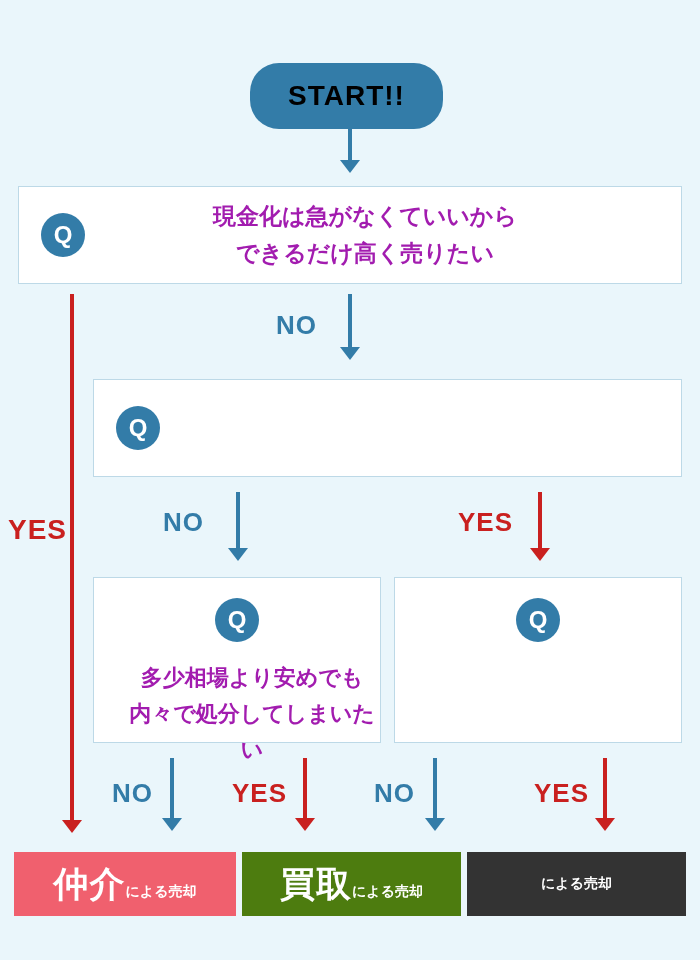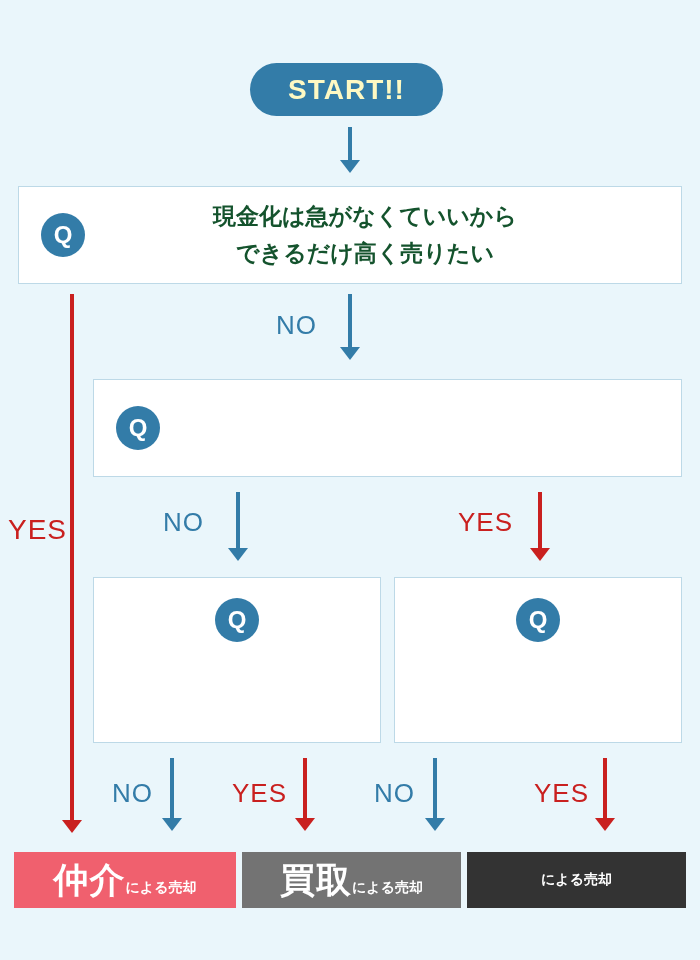--- a/index.html
+++ b/index.html
@@ -2,56 +2,56 @@
 <html><head>
 <meta charset="utf-8">
 <style>
   html,body{margin:0;padding:0;background:#eaf6fb;}
   .canvas{
     position:relative;width:700px;height:960px;background:#eaf6fb;
     font-family:"Liberation Sans","DejaVu Sans",sans-serif;overflow:hidden;
   }
   
   .pill{
-    position:absolute;left:250px;top:63px;width:193px;height:53px;
-    background:#337ca8;border-radius:29px;color:#fef9c3;font-weight:bold;
+    position:absolute;left:250px;top:63px;width:193px;height:66px;
+    background:#337ca8;border-radius:29px;color:#000000;font-weight:bold;
     font-size:28px;letter-spacing:1px;display:flex;align-items:center;justify-content:center;
   }
   
   .qbox{position:absolute;background:#ffffff;border:1px solid #bdd9e7;box-sizing:border-box;}
   .qbox.q1{left:18px;top:186px;width:664px;height:98px;}
   .qbox.q2{left:93px;top:379px;width:589px;height:98px;}
   .qbox.q3{left:93px;top:577px;width:288px;height:166px;}
   .qbox.q4{left:394px;top:577px;width:288px;height:166px;}
   .badge{
     position:absolute;width:44px;height:44px;border-radius:50%;background:#337ca8;
     color:#fff;font-weight:bold;font-size:24px;display:flex;align-items:center;justify-content:center;
   }
   .badge.side{left:22px;top:50%;transform:translateY(-50%);}
   .badge.top{left:50%;top:20px;transform:translateX(-50%);}
   .qtext{
-    position:absolute;left:0;right:0;text-align:center;color:#14532d;
+    position:absolute;left:0;right:0;text-align:center;color:#a21caf;
     font-weight:bold;font-size:23px;line-height:37px;white-space:pre-line;padding-left:30px;
   }
   .qtext.mid{top:50%;transform:translateY(-50%);}
   .qtext.low{top:82px;font-size:22px;line-height:36px;}
   
-  .lbl{position:absolute;font-weight:normal;font-size:26px;letter-spacing:1px;}
+  .lbl{position:absolute;font-weight:bold;font-size:26px;letter-spacing:1px;}
   .lbl.no{color:#337ca8;}
   .lbl.yes{color:#c9201f;}
   
   .vline{position:absolute;width:4px;}
   .vline.blue{background:#337ca8;}
   .vline.red{background:#c9201f;}
   .ahead{position:absolute;width:0;height:0;border-left:10px solid transparent;border-right:10px solid transparent;}
   .ahead.blue{border-top:13px solid #337ca8;}
   .ahead.red{border-top:13px solid #c9201f;}
   
   .result{
-    position:absolute;top:852px;height:56px;color:#fff;
+    position:absolute;top:852px;height:64px;color:#fff;
     display:flex;align-items:center;justify-content:center;
   }
   .result .inner{display:flex;align-items:baseline;}
   .result .em{font-size:35px;font-weight:bold;letter-spacing:1px;}
   .result .rest{font-size:14px;font-weight:bold;}
 </style>
 </head>
 <body>
 
 <div class="canvas">
@@ -89,20 +89,22 @@
   <div class="ahead blue" style="left:228px;top:548px;"></div>
 
   <div class="lbl yes" style="left:458px;top:507px;">YES</div>
   <div class="vline red" style="left:538px;top:492px;height:56px;"></div>
   <div class="ahead red" style="left:530px;top:548px;"></div>
 
   <div class="qbox q3">
     <div class="badge top">
       <span>Q</span>
     </div>
+    <div class="qtext low">多少相場より安めでも
+内々で処分してしまいたい</div>
   </div>
 
   <div class="qbox q4">
     <div class="badge top">
       <span>Q</span>
     </div>
   </div>
 
   <div class="lbl no" style="left:112px;top:778px;">NO</div>
   <div class="vline blue" style="left:170px;top:758px;height:60px;"></div>
@@ -119,21 +121,21 @@
   <div class="lbl yes" style="left:534px;top:778px;">YES</div>
   <div class="vline red" style="left:603px;top:758px;height:60px;"></div>
   <div class="ahead red" style="left:595px;top:818px;"></div>
 
   <div class="result" style="left: 14px; width: 222px; background-color: rgb(240, 96, 110);">
     <div class="inner">
       <span class="em">仲介</span>
       <span class="rest">による売却</span>
     </div>
   </div>
-  <div class="result" style="left: 242px; width: 219px; background-color: #737373;">
+  <div class="result" style="left: 242px; width: 219px; background-color: #4d7c0f;">
     <div class="inner">
       <span class="em">買取</span>
       <span class="rest">による売却</span>
     </div>
   </div>
   <div class="result" style="left: 467px; width: 219px; background-color: rgb(51, 51, 51);">
     <div class="inner">
       <span class="rest">による売却</span>
     </div>
   </div>

